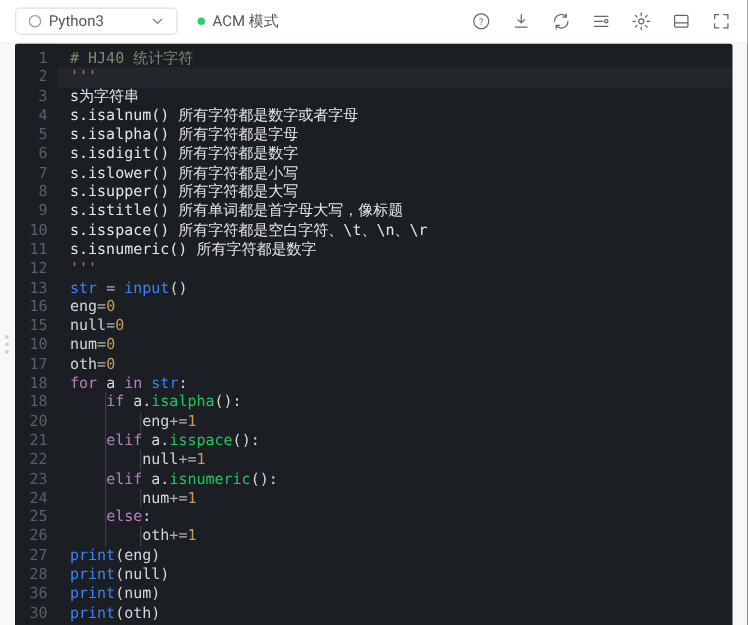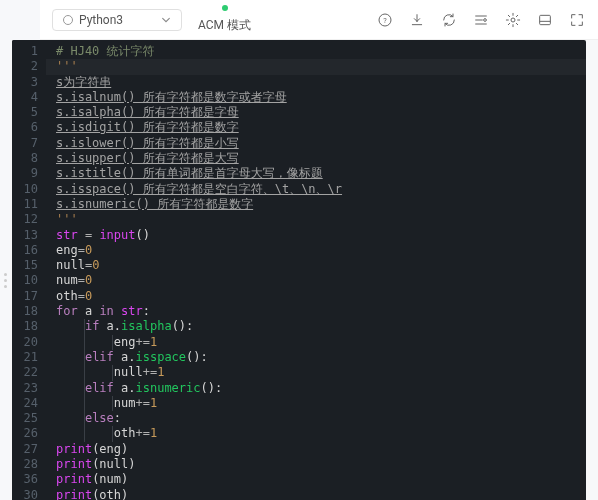--- a/index.html
+++ b/index.html
@@ -12,21 +12,20 @@
     display: flex;
     flex-direction: column;
   }
   .topbar {
     display: flex;
     align-items: center;
     padding: 6px 12px;
     background: #fff;
     height: 40px;
     border-bottom: 1px solid #f0f0f0;
-    margin-left: 40px;
   }
   .lang-select {
     display: flex;
     align-items: center;
     background: #fff;
     border: 1px solid #e0e0e0;
     border-radius: 4px;
     padding: 3px 10px;
     font-size: 12px;
     color: #555;
@@ -36,21 +35,21 @@
   }
   .lang-select .circle {
     width: 10px; height: 10px; border: 1.3px solid #999; border-radius: 50%;
   }
   .lang-select .chev {
     margin-left: auto;
     display: flex;
   }
   .mode {
     display: flex; align-items: center; gap: 6px; margin-left: 16px;
-    font-size: 12px; color: #555; flex-direction: column;
+    font-size: 12px; color: #555;
   }
   .mode .dot {
     width: 6px; height: 6px; background: #2ecc71; border-radius: 50%;
   }
   .spacer { flex: 1; }
   .toolbar-icons { display: flex; gap: 14px; align-items: center; }
   .toolbar-icons .ico { display:flex; align-items:center; justify-content:center; width:18px; height:18px; cursor:pointer; color:#666; }
   .toolbar-icons svg { width:16px; height:16px; }
   .editor-wrap {
     flex: 1;
@@ -94,24 +93,24 @@
   }
   .code .line { height: 15.3px; padding-left: 10px; position: relative; }
   .code .line.active { background: rgba(255,255,255,0.04); }
   .indent-guide {
     position: absolute;
     top: 0; bottom: 0;
     width: 1px;
     background: #3a3f46;
   }
   .c-comment { color: #7a8a6a; }
-  .c-str { color: #a3a3a3; text-decoration: underline; }
+  .c-str { color: #e5e5e5; }
   .c-tstr { color: #a87f4f; }
   .c-ident { color: #d6d6d6; }
-  .c-func { color: #d946ef; }
+  .c-func { color: #3b82f6; }
   .c-num { color: #c79a5a; }
   .c-kw { color: #b97fbf; }
   .c-call { color: #22c55e; }
   .c-op { color: #b0b0b0; }
 </style>
 </head>
 <body>
 
 <div class="topbar">
   <div class="lang-select">

